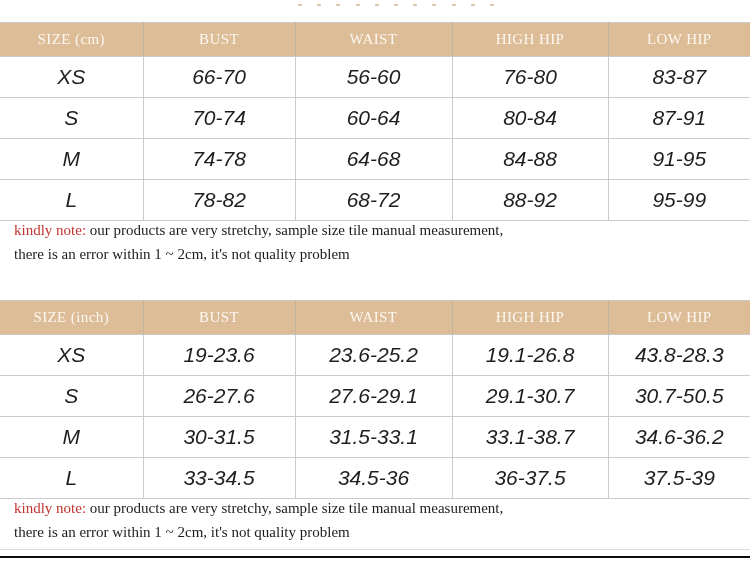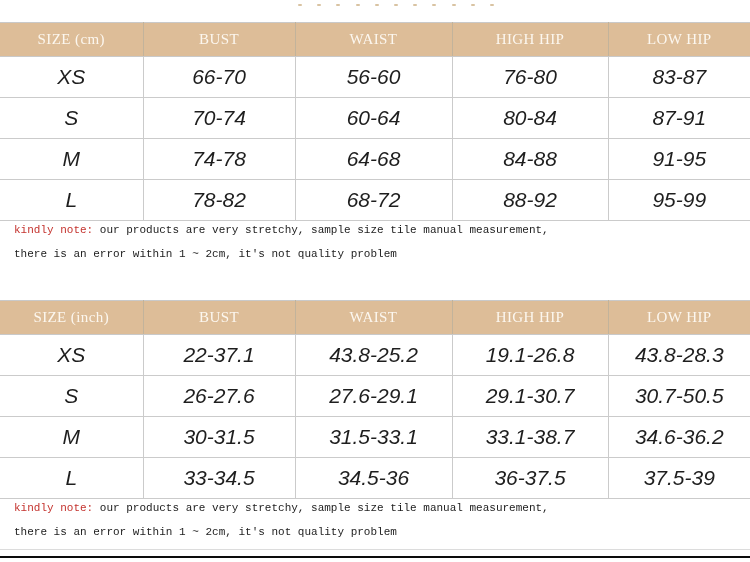--- a/index.html
+++ b/index.html
@@ -67,22 +67,22 @@
     background: #ffffff;
     font-style: italic;
   }
   .size-table td:first-child { border-left: none; }
   .size-table td:last-child  { border-right: none; }
 
   .note {
     position: absolute;
     left: 14px;
     width: 726px;
-    font-family: Liberation Mono, monospace;
-    font-size: 11px;
+    font-family: Liberation Serif, serif;
+    font-size: 15px;
     line-height: 24px;
     color: #1c1c1c;
     white-space: nowrap;
   }
   #note-cm   { top: 218px; }
   #note-inch { top: 496px; }
   .note .red { color: #c4332e; }
 
   .hairline {
     position: absolute;
@@ -183,22 +183,22 @@
         <th>SIZE (inch)</th>
         <th>BUST</th>
         <th>WAIST</th>
         <th>HIGH HIP</th>
         <th>LOW HIP</th>
       </tr>
     </thead>
     <tbody>
       <tr>
         <td>XS</td>
-        <td>22-37.1</td>
-        <td>43.8-25.2</td>
+        <td>19-23.6</td>
+        <td>23.6-25.2</td>
         <td>19.1-26.8</td>
         <td>43.8-28.3</td>
       </tr>
       <tr>
         <td>S</td>
         <td>26-27.6</td>
         <td>27.6-29.1</td>
         <td>29.1-30.7</td>
         <td>30.7-50.5</td>
       </tr>

